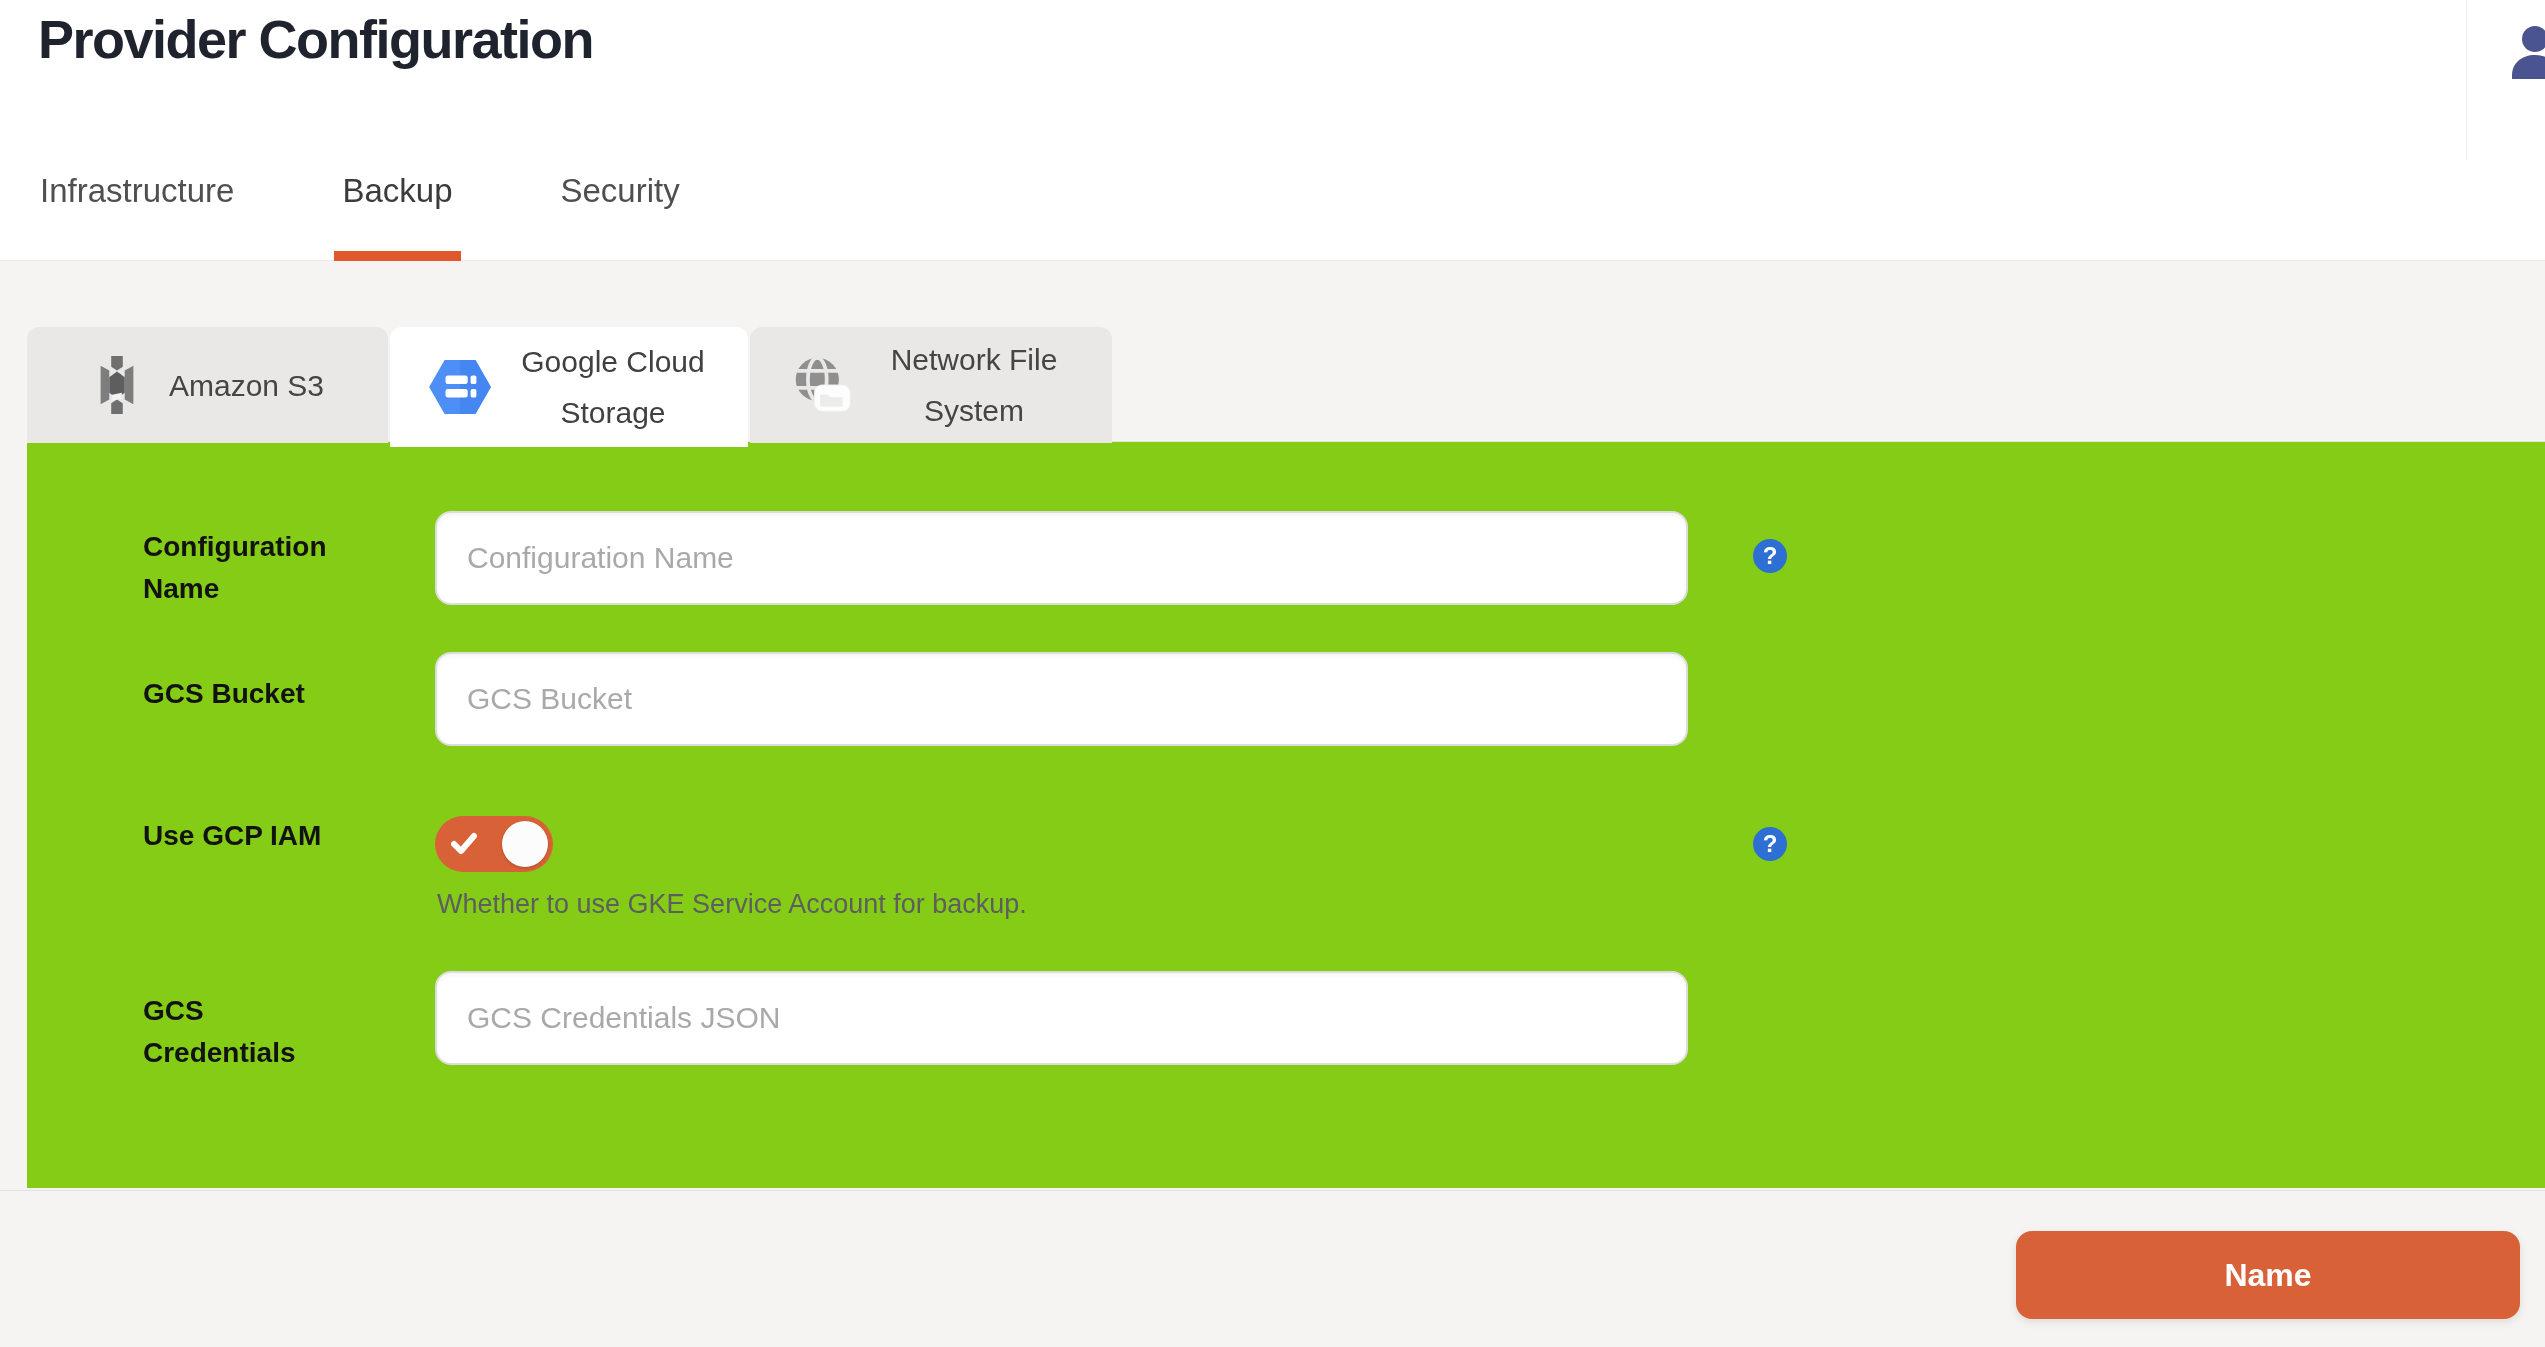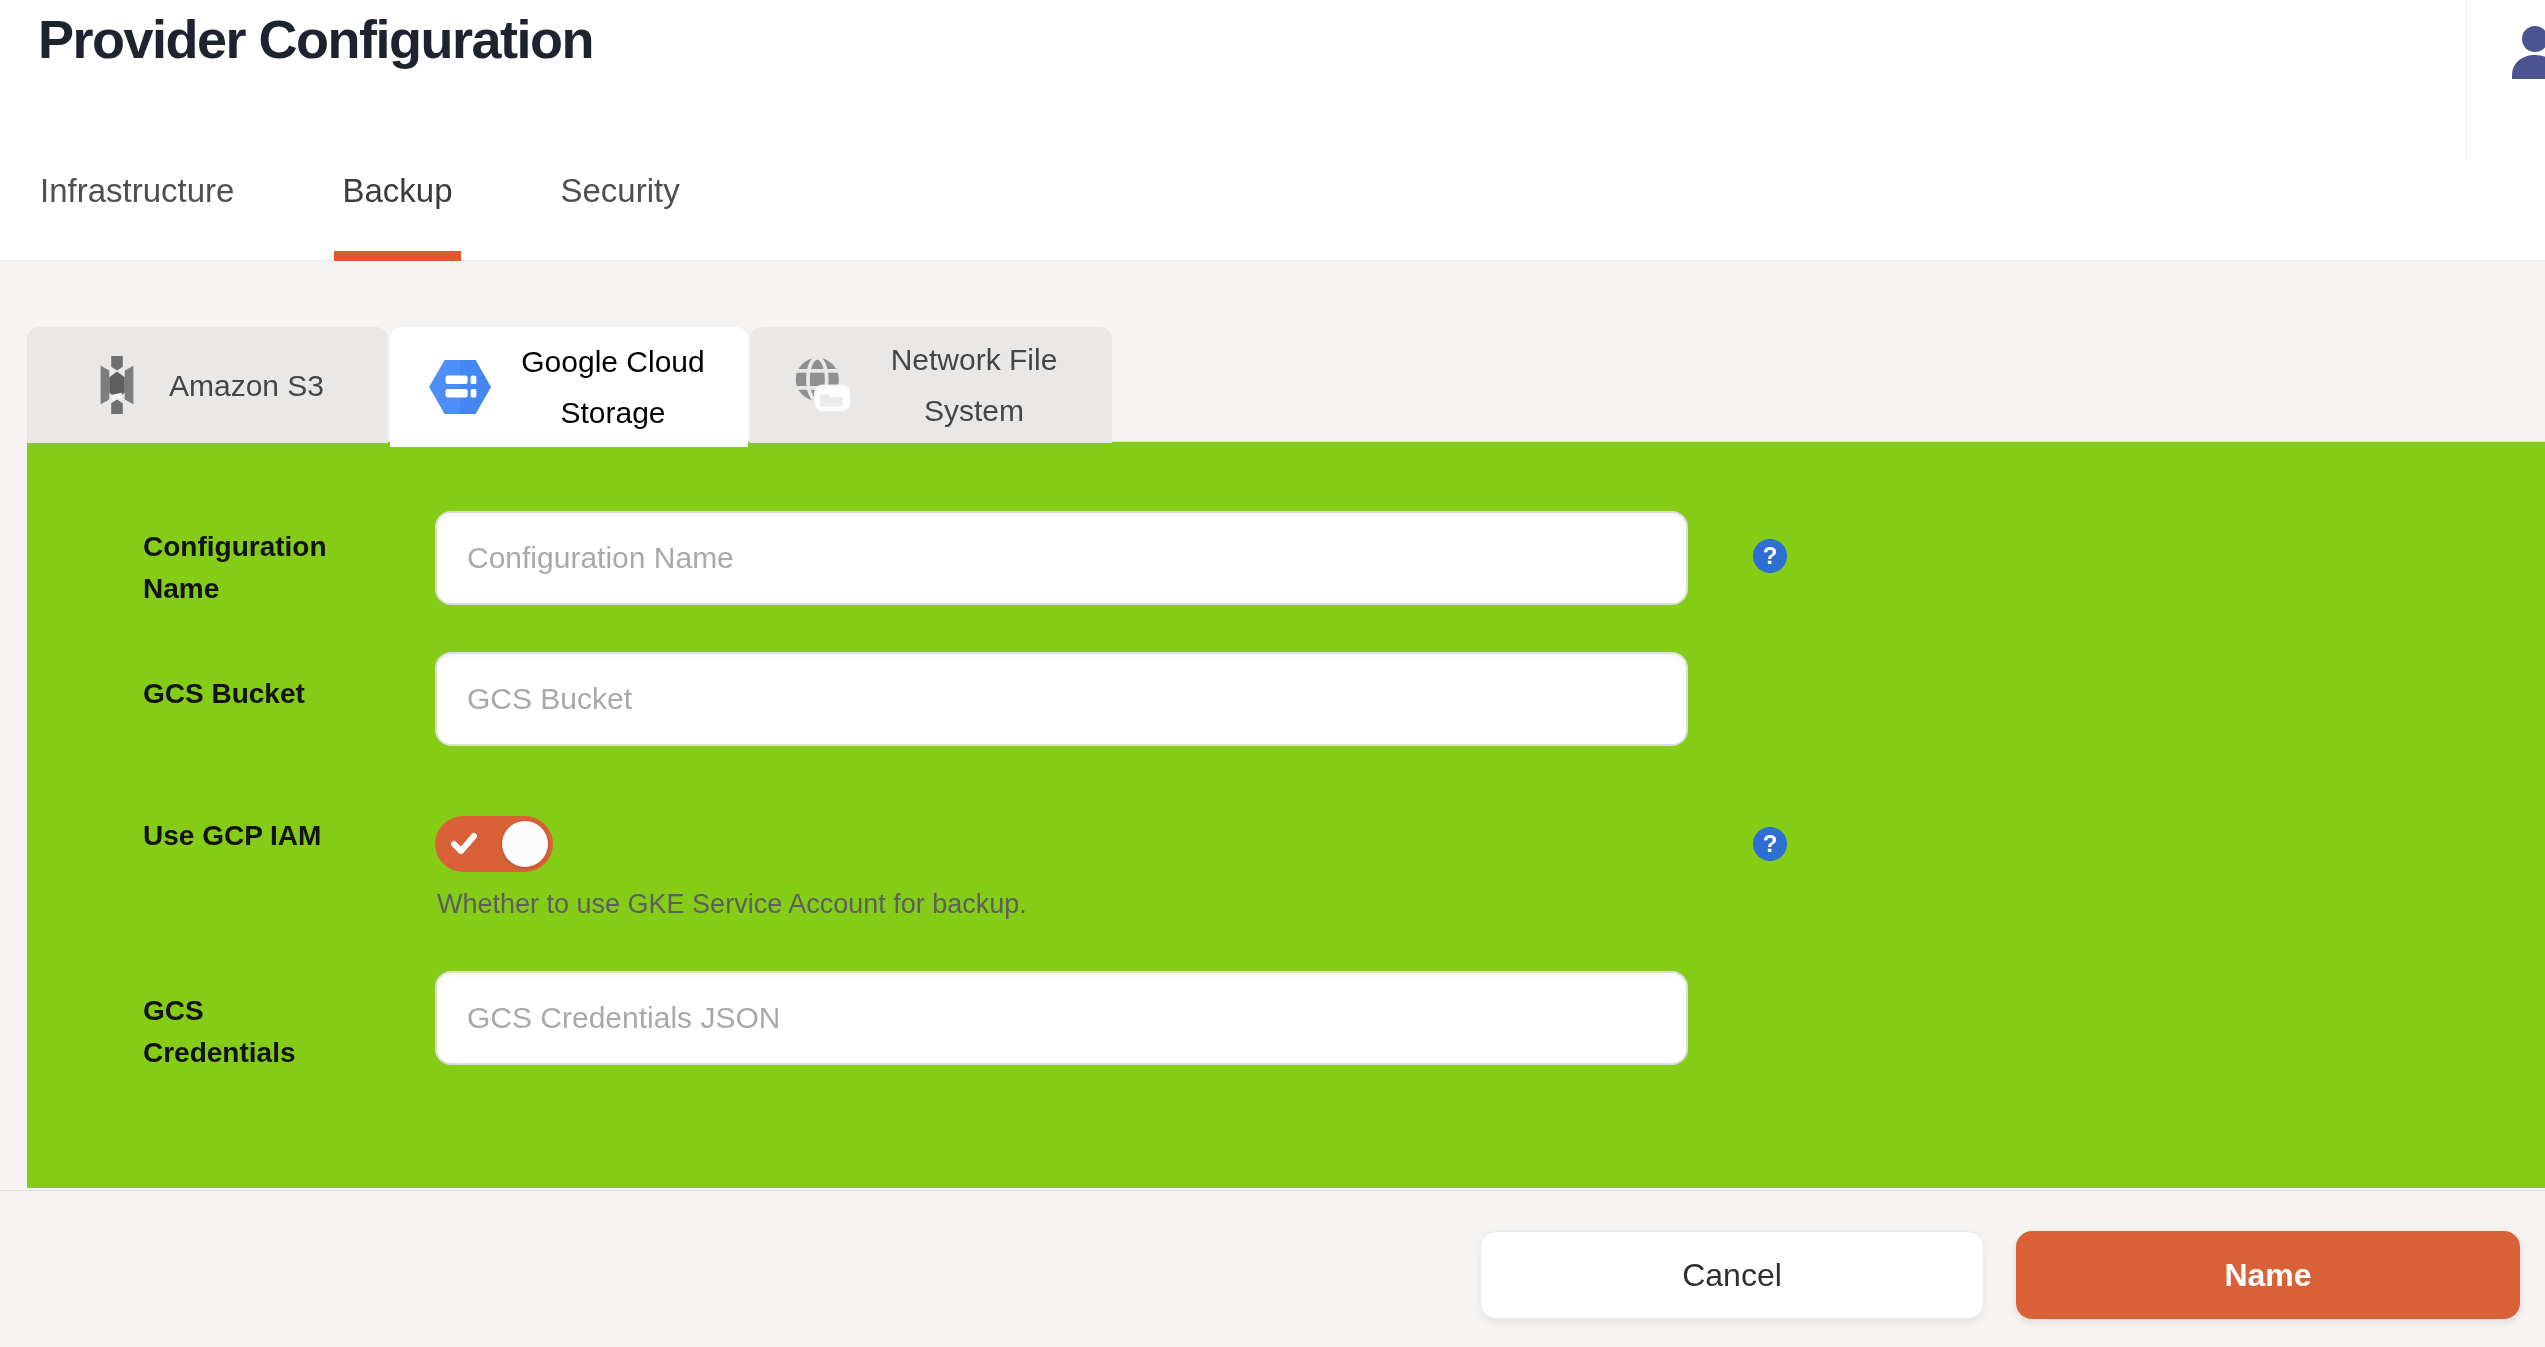--- a/index.html
+++ b/index.html
@@ -46,21 +46,21 @@
     height:116px; display:flex; align-items:center; justify-content:center; gap:26px;
     background:#e9e8e6; border-radius:12px 12px 0 0;
     font-size:30px; color:#454545; cursor:pointer;
   }
   .ptab + .ptab { margin-left:2px; }
   .ptab-s3   { width:361px; }
   .ptab-gcs  { width:358px; }
   .ptab-nfs  { width:362px; }
   .ptab-az   { width:365px; }
   .ptab.active {
-    background:#ffffff; color:#000000; height:120px; margin-bottom:-4px; z-index:4;
+    background:#ffffff; color:#404040; height:120px; margin-bottom:-4px; z-index:4;
   }
   .ptab-label { max-width:192px; text-align:center; line-height:1.7; }
   .ptab .icon svg { display:block; }
 
   
   .card {
     position:absolute; top:441px; left:27px; width:2518px; height:747px;
     background:#84cc16; border-top:1px solid #e6e4e1; z-index:1;
   }
   .field-label {
@@ -211,15 +211,14 @@
     <span class="knob"></span>
   </div>
   <div class="helper-text">Whether to use GKE Service Account for backup.</div>
   <div class="help-icon help-3">?</div>
 
   <div class="field-label lbl-4">GCS Credentials</div>
   <input class="text-input inp-4" type="text" placeholder="GCS Credentials JSON" style="">
 </div>
 
 <div class="footer">
-  <button class="btn btn-cancel">Cancel</button>
   <button class="btn btn-save">Name</button>
 </div>
 
 </body></html>

